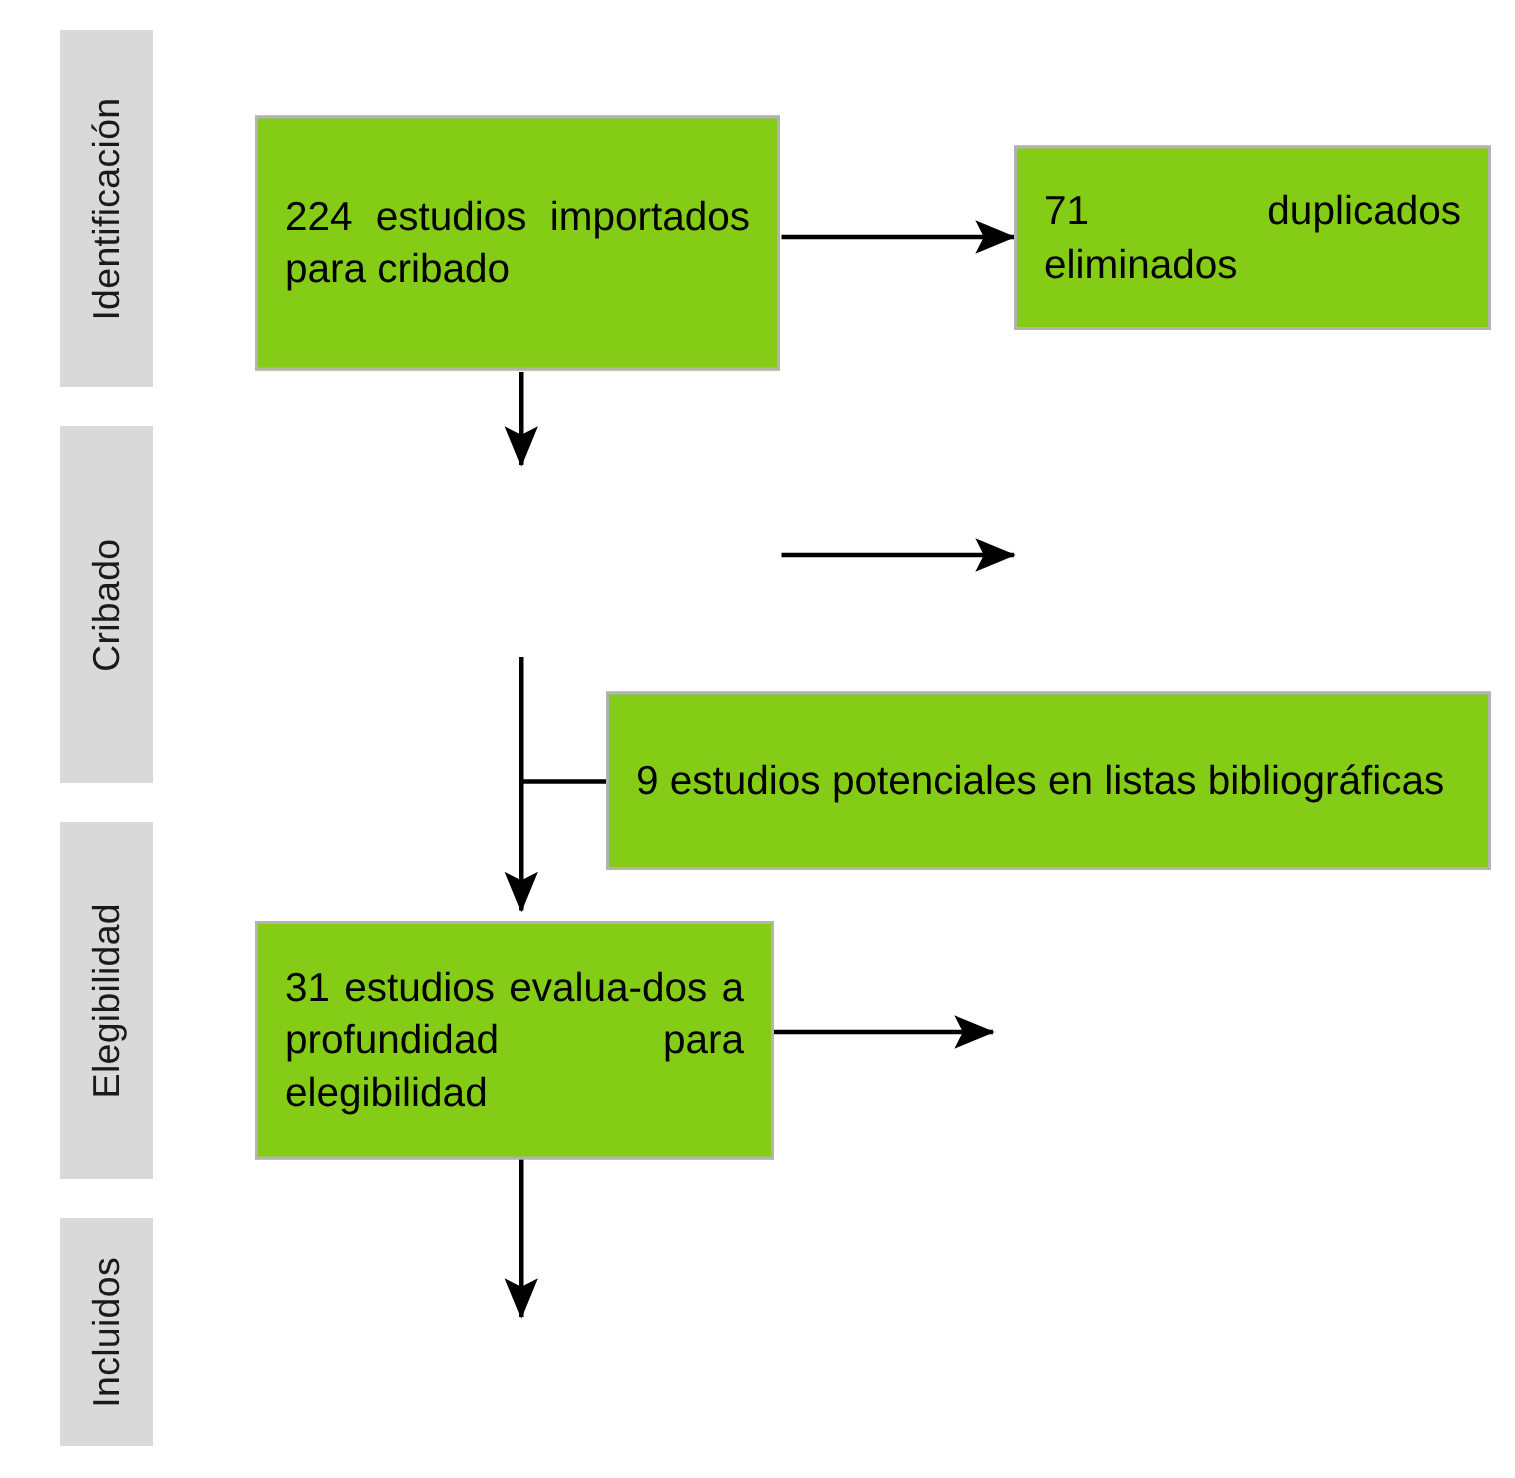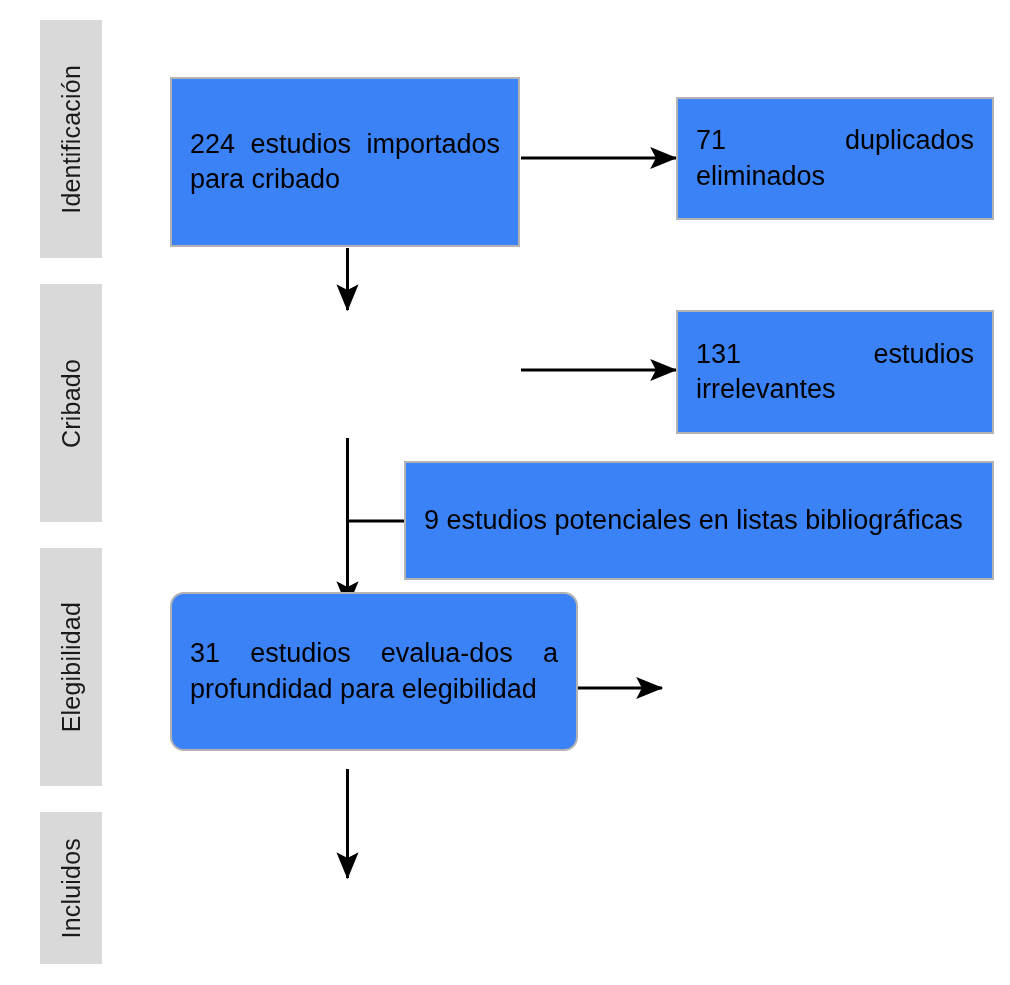--- a/index.html
+++ b/index.html
@@ -34,21 +34,21 @@
     color: #1a1a1a;
     letter-spacing: 0.2px;
     white-space: nowrap;
     line-height: 1;
   }
 
   
   .flow-box {
     position: absolute;
     box-sizing: border-box;
-    background: #3b82f6;
+    background: #84cc16;
     border: 2px solid #b3b3b3;
     display: flex;
     align-items: center;
   }
   .flow-box .box-text {
     font-family: "Liberation Sans", sans-serif;
     color: #000000;
     font-size: 27px;
     line-height: 1.30;
     width: 100%;
@@ -115,27 +115,24 @@
 
   <div class="flow-box" style="left:170px; top:77px; width:350px; height:170px;">
     <div class="box-text last-short">224 estudios importados para cribado</div>
   </div>
 
   <div class="flow-box" style="left:676px; top:97px; width:318px; height:123px;">
     <div class="box-text last-short">71 duplicados eliminados</div>
   </div>
 
 
-  <div class="flow-box" style="left:676px; top:310px; width:318px; height:124px;">
-    <div class="box-text last-short">131 estudios irrelevantes</div>
-  </div>
 
   <div class="flow-box" style="left:404px; top:461px; width:590px; height:119px;">
     <div class="box-text last-short">9 estudios potenciales en listas bibliográficas</div>
   </div>
 
-  <div class="flow-box" style="left:170px; top:592px; width:408px; height:159px;border-radius:14px;">
+  <div class="flow-box" style="left:170px; top:614px; width:346px; height:159px;">
     <div class="box-text">31 estudios evalua-​dos a profundidad para elegibilidad</div>
   </div>
 
 
 
 </div>
 
 </body></html>

